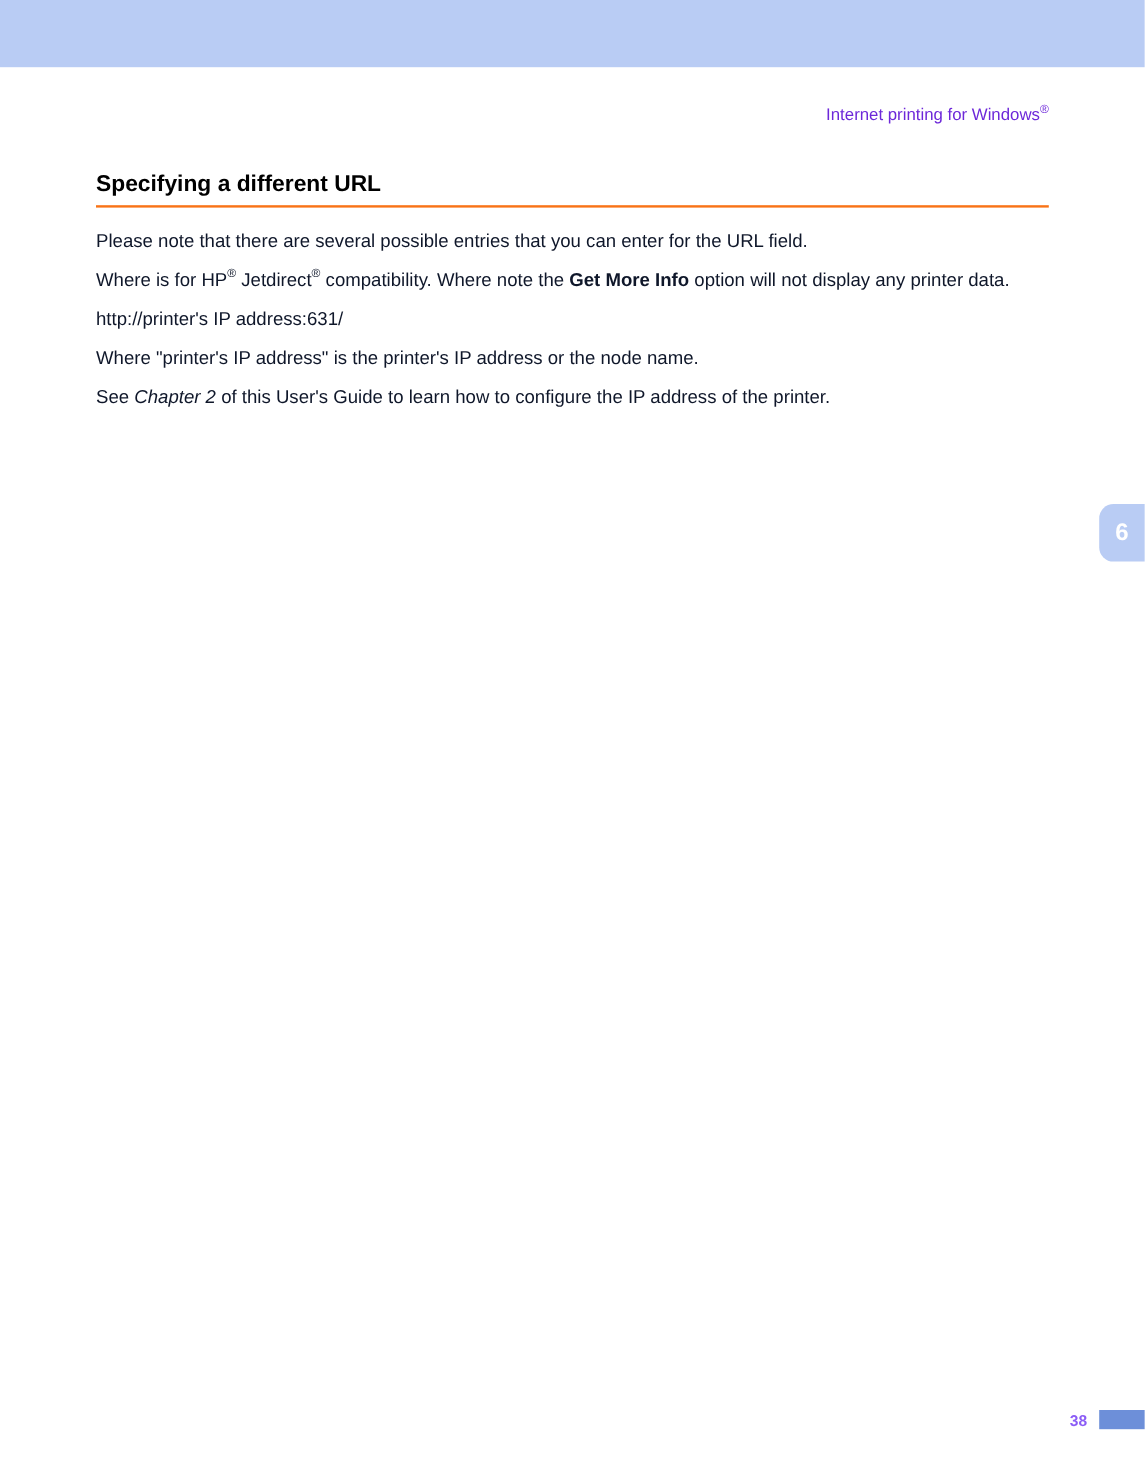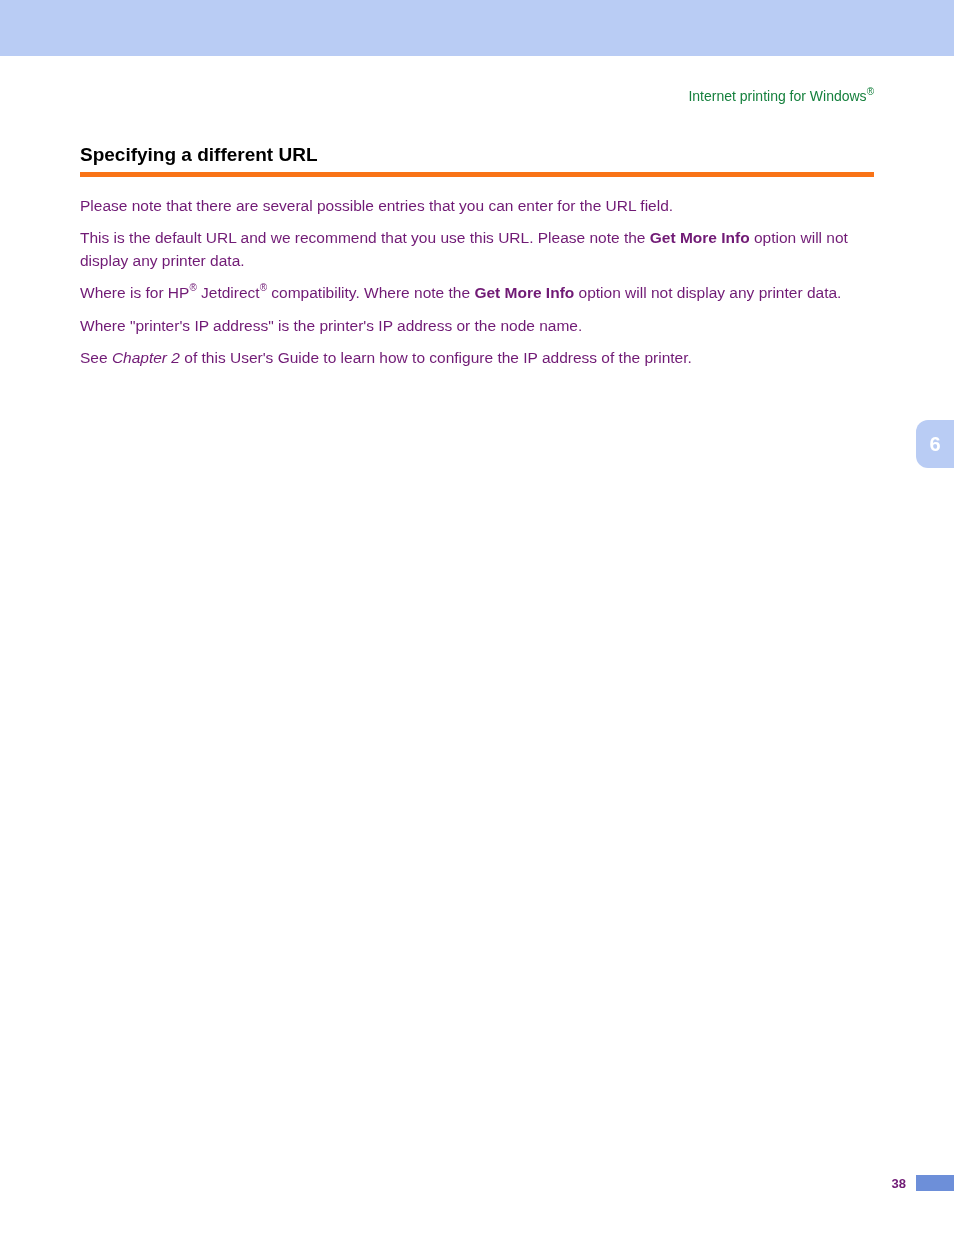--- a/index.html
+++ b/index.html
@@ -15,37 +15,37 @@
       width: 100%;
       height: 56px;
       background: #b9ccf4;
     }
     .content {
       padding: 30px 80px 0 80px;
     }
     .running-header {
       text-align: right;
       font-size: 14px;
-      color: #15803d;
+      color: #6d28d9;
       margin-bottom: 40px;
     }
     .running-header sup { font-size: 10px; }
     .section-title {
       font-size: 19px;
       font-weight: bold;
       color: #000;
-      border-bottom: 5px solid #f97316;
+      border-bottom: 2px solid #f97316;
       padding-bottom: 6px;
       margin-bottom: 18px;
     }
     .para {
       font-size: 15.5px;
       line-height: 1.45;
       margin-bottom: 10px;
-      color: #701a75;
+      color: #0f172a;
     }
     .para strong { font-weight: bold; }
     .para sup { font-size: 10px; vertical-align: top; position: relative; top: -1px; }
     .para em { font-style: italic; }
     .h1 {
       font-size: 27px;
       font-weight: bold;
       margin-top: 34px;
       margin-bottom: 20px;
     }
@@ -67,21 +67,21 @@
     .page-number-wrap {
       position: absolute;
       right: 0;
       bottom: 44px;
       display: flex;
       align-items: center;
     }
     .page-number {
       font-size: 13px;
       font-weight: bold;
-      color: #701a75;
+      color: #8b5cf6;
       margin-right: 10px;
     }
     .page-tab {
       width: 38px;
       height: 16px;
       background: #6d8fd9;
     }
   </style>
 </head>
 <body>
@@ -91,25 +91,23 @@
 <div class="content">
 
   <div class="running-header">
     <span>Internet printing for Windows</span><sup>®</sup>
   </div>
 
   <div class="section-title">Specifying a different URL</div>
 
   <p class="para">Please note that there are several possible entries that you can enter for the URL field.</p>
   <p class="para">
-    <span>This is the default URL and we recommend that you use this URL. Please note the </span><strong>Get More Info</strong><span> option will not display any printer data.</span>
-  </p>
-  <p class="para">
     <span>Where is for HP</span><sup>®</sup><span> Jetdirect</span><sup>®</sup><span> compatibility. Where note the </span><strong>Get More Info</strong><span> option will not display any printer data.</span>
   </p>
+  <p class="para">http://printer's IP address:631/</p>
   <p class="para">Where "printer's IP address" is the printer's IP address or the node name.</p>
 
 
   <p class="para">
     <span>See </span><em>Chapter 2</em><span> of this User's Guide to learn how to configure the IP address of the printer.</span>
   </p>
 
 </div>
 
 <div class="chapter-tab">

